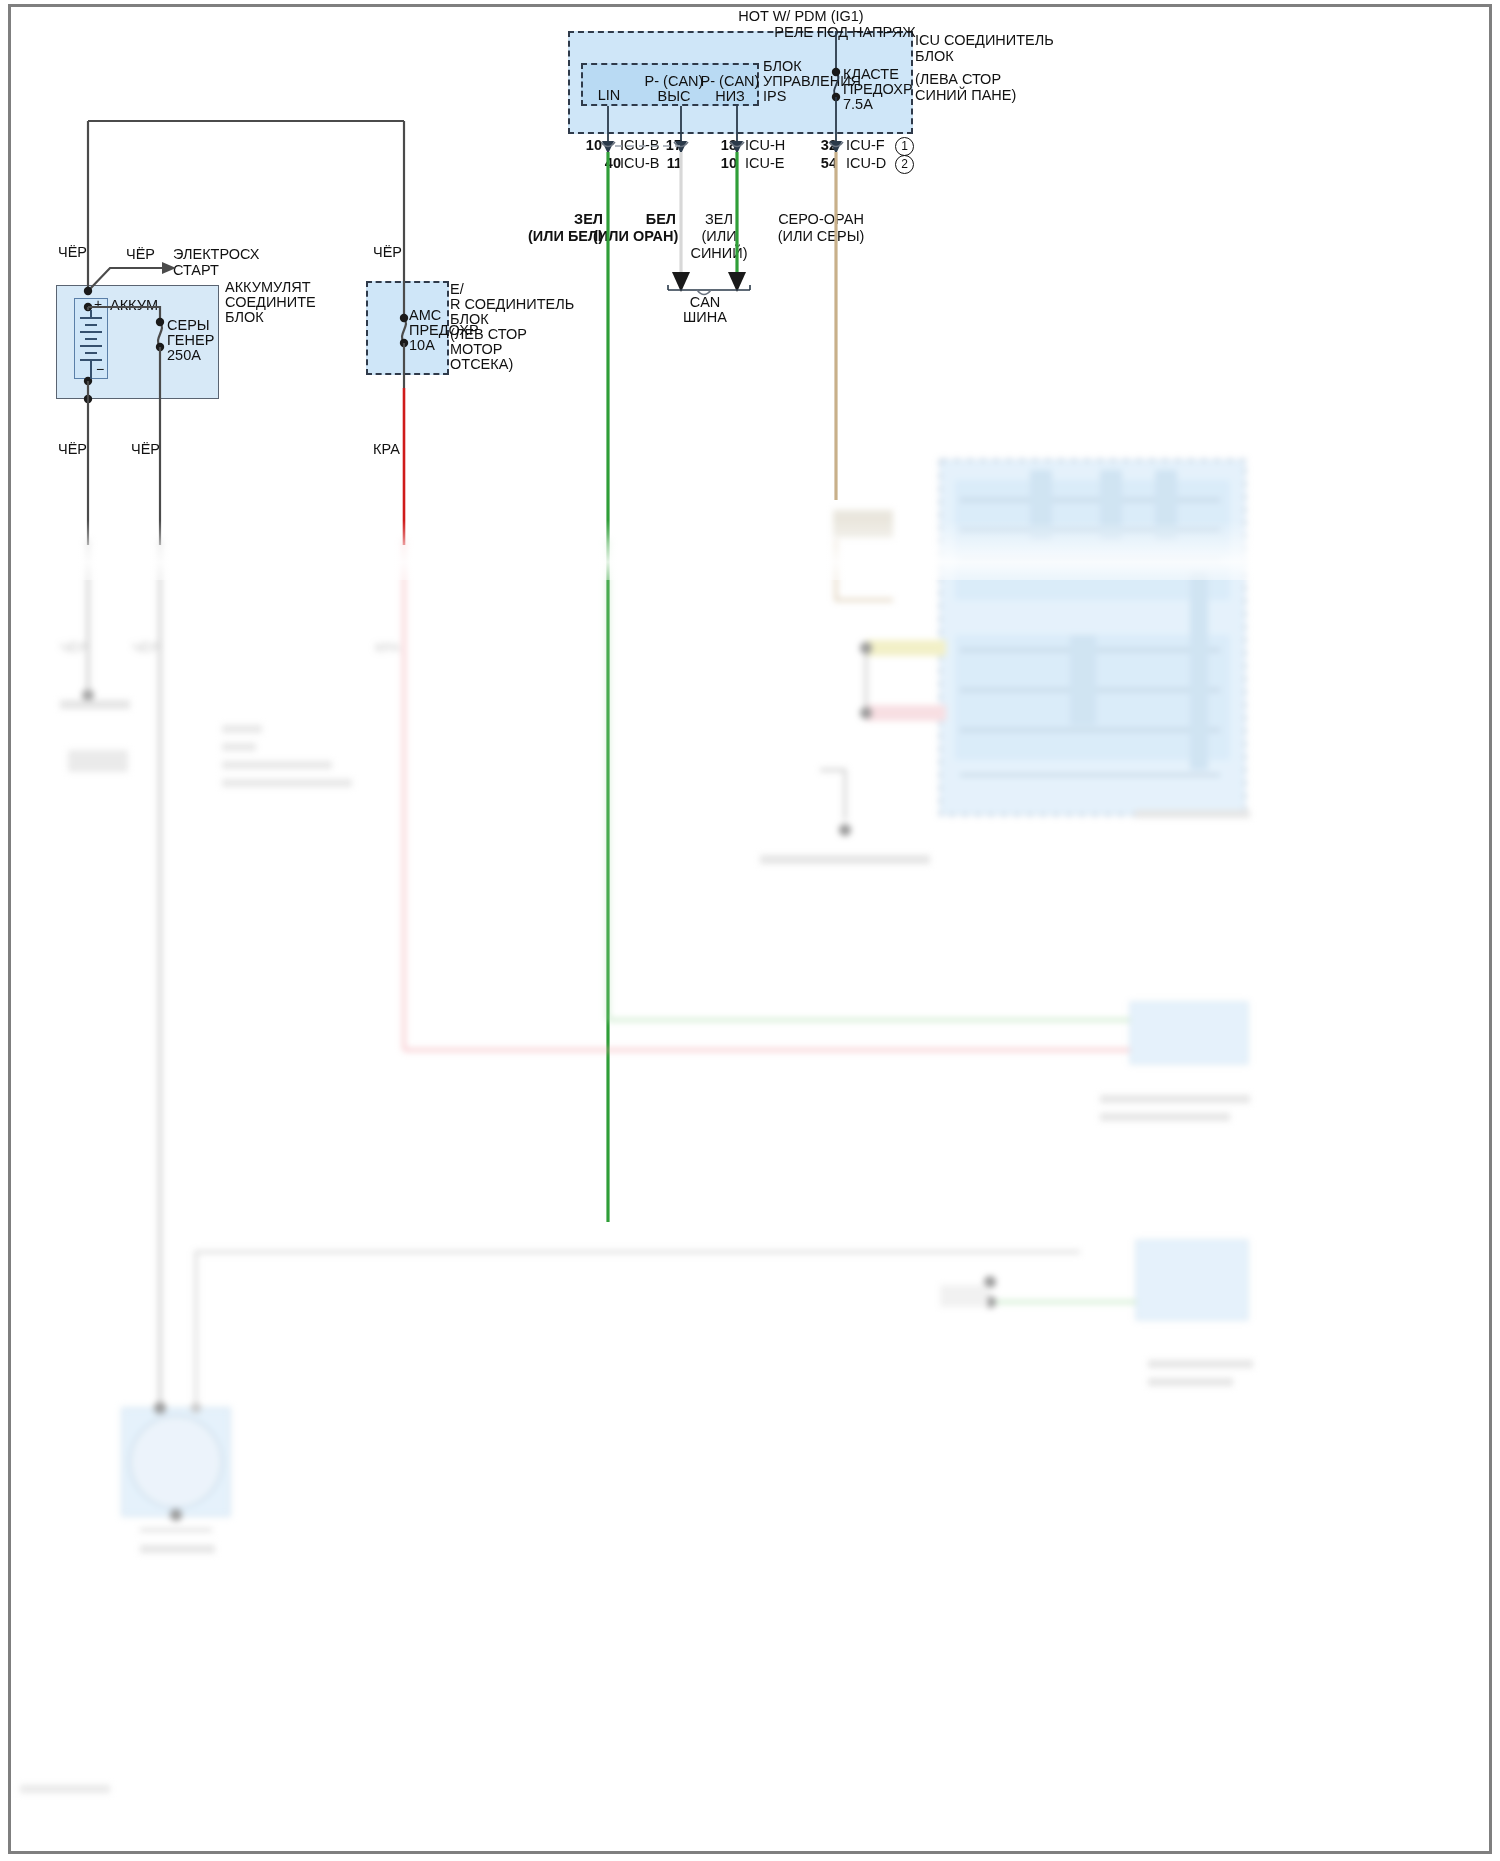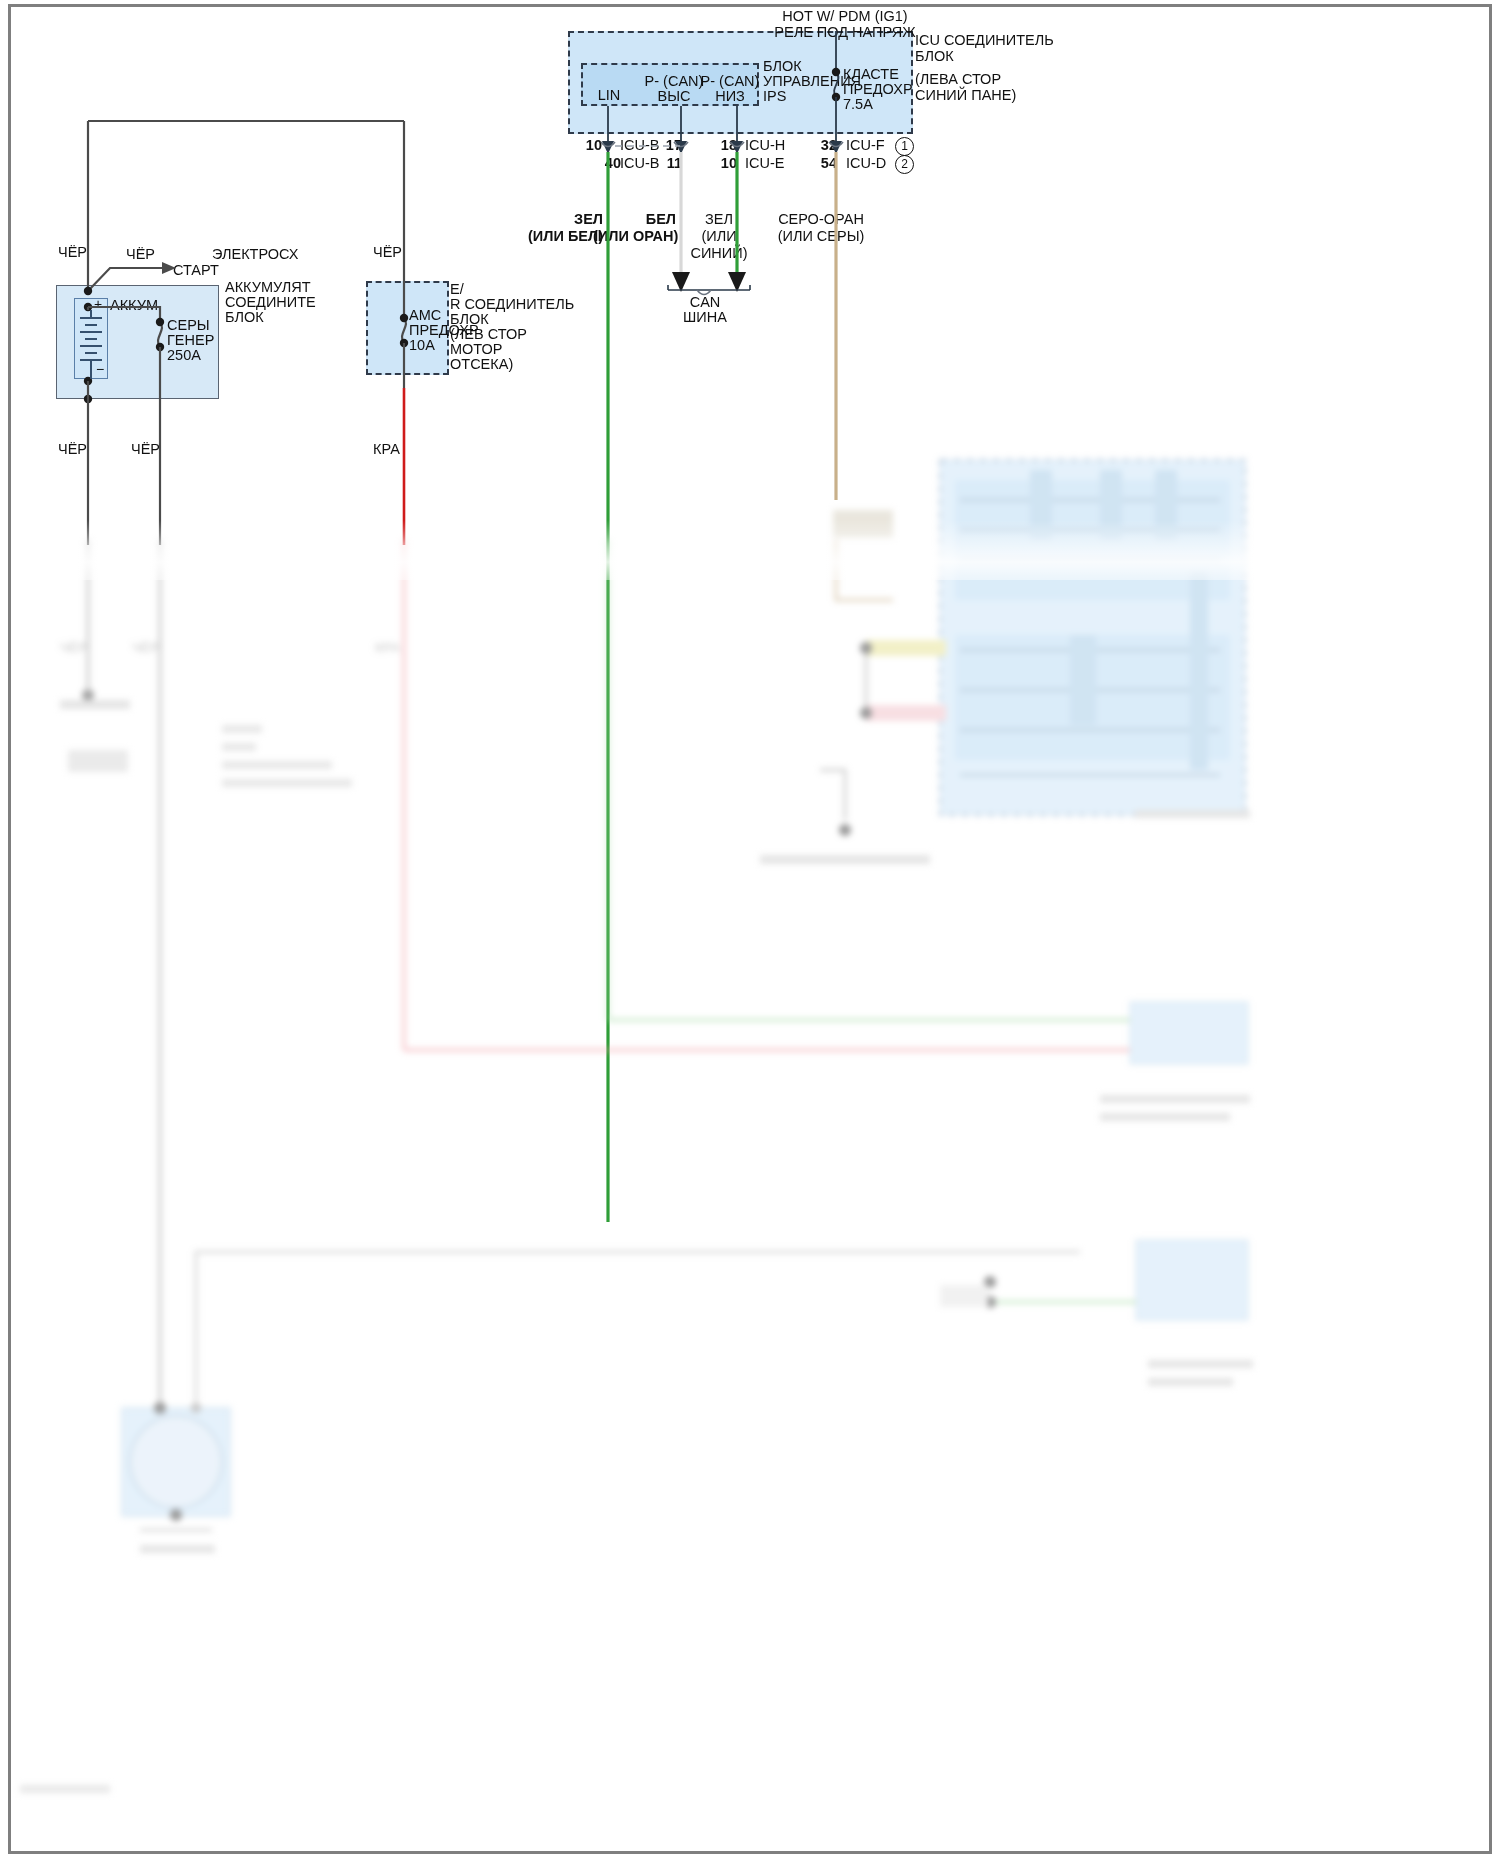--- a/index.html
+++ b/index.html
@@ -37,21 +37,21 @@
     <div class="lbl c" style="left:577px;top:87px;width:64px;">LIN</div>
     <div class="lbl c" style="left:641px;top:73px;width:66px;">P- (CAN)</div>
     <div class="lbl c" style="left:641px;top:88px;width:66px;">ВЫС</div>
     <div class="lbl c" style="left:697px;top:73px;width:66px;">P- (CAN)</div>
     <div class="lbl c" style="left:697px;top:88px;width:66px;">НИЗ</div>
 
     <div class="lbl" style="left:763px;top:58px;">БЛОК</div>
     <div class="lbl" style="left:763px;top:73px;">УПРАВЛЕНИЯ</div>
     <div class="lbl" style="left:763px;top:88px;">IPS</div>
 
-    <div class="lbl c" style="left:720px;top:8px;width:250px;">HOT W/ PDM (IG1)</div>
+    <div class="lbl c" style="left:676px;top:8px;width:250px;">HOT W/ PDM (IG1)</div>
     <div class="lbl c" style="left:720px;top:24px;width:250px;">РЕЛЕ ПОД НАПРЯЖ</div>
 
     <div class="lbl" style="left:843px;top:66px;">КЛАСТЕ</div>
     <div class="lbl" style="left:843px;top:81px;">ПРЕДОХР</div>
     <div class="lbl" style="left:843px;top:96px;">7.5A</div>
 
     <div class="lbl" style="left:915px;top:32px;">ICU СОЕДИНИТЕЛЬ</div>
     <div class="lbl" style="left:915px;top:48px;">БЛОК</div>
     <div class="lbl" style="left:915px;top:71px;">(ЛЕВА СТОР</div>
     <div class="lbl" style="left:915px;top:87px;">СИНИЙ ПАНЕ)</div>
@@ -103,21 +103,21 @@
     <div class="lbl" style="left:167px;top:317px;">СЕРЫ</div>
     <div class="lbl" style="left:167px;top:332px;">ГЕНЕР</div>
     <div class="lbl" style="left:167px;top:347px;">250A</div>
 
     <div class="lbl" style="left:225px;top:279px;">АККУМУЛЯТ</div>
     <div class="lbl" style="left:225px;top:294px;">СОЕДИНИТЕ</div>
     <div class="lbl" style="left:225px;top:309px;">БЛОК</div>
 
     <div class="lbl" style="left:58px;top:244px;">ЧЁР</div>
     <div class="lbl" style="left:126px;top:246px;">ЧЁР</div>
-    <div class="lbl" style="left:173px;top:246px;margin-left:39px;">ЭЛЕКТРОСХ</div>
+    <div class="lbl" style="left:173px;top:246px;">ЭЛЕКТРОСХ</div>
     <div class="lbl" style="left:173px;top:262px;">СТАРТ</div>
 
     <div class="lbl" style="left:58px;top:441px;">ЧЁР</div>
     <div class="lbl" style="left:131px;top:441px;">ЧЁР</div>
 
     <div class="box dash" style="left:366px;top:281px;width:83px;height:94px;"></div>
 
     <div class="lbl" style="left:409px;top:307px;">AMC</div>
     <div class="lbl" style="left:409px;top:322px;">ПРЕДОХР</div>
     <div class="lbl" style="left:409px;top:337px;">10A</div>

